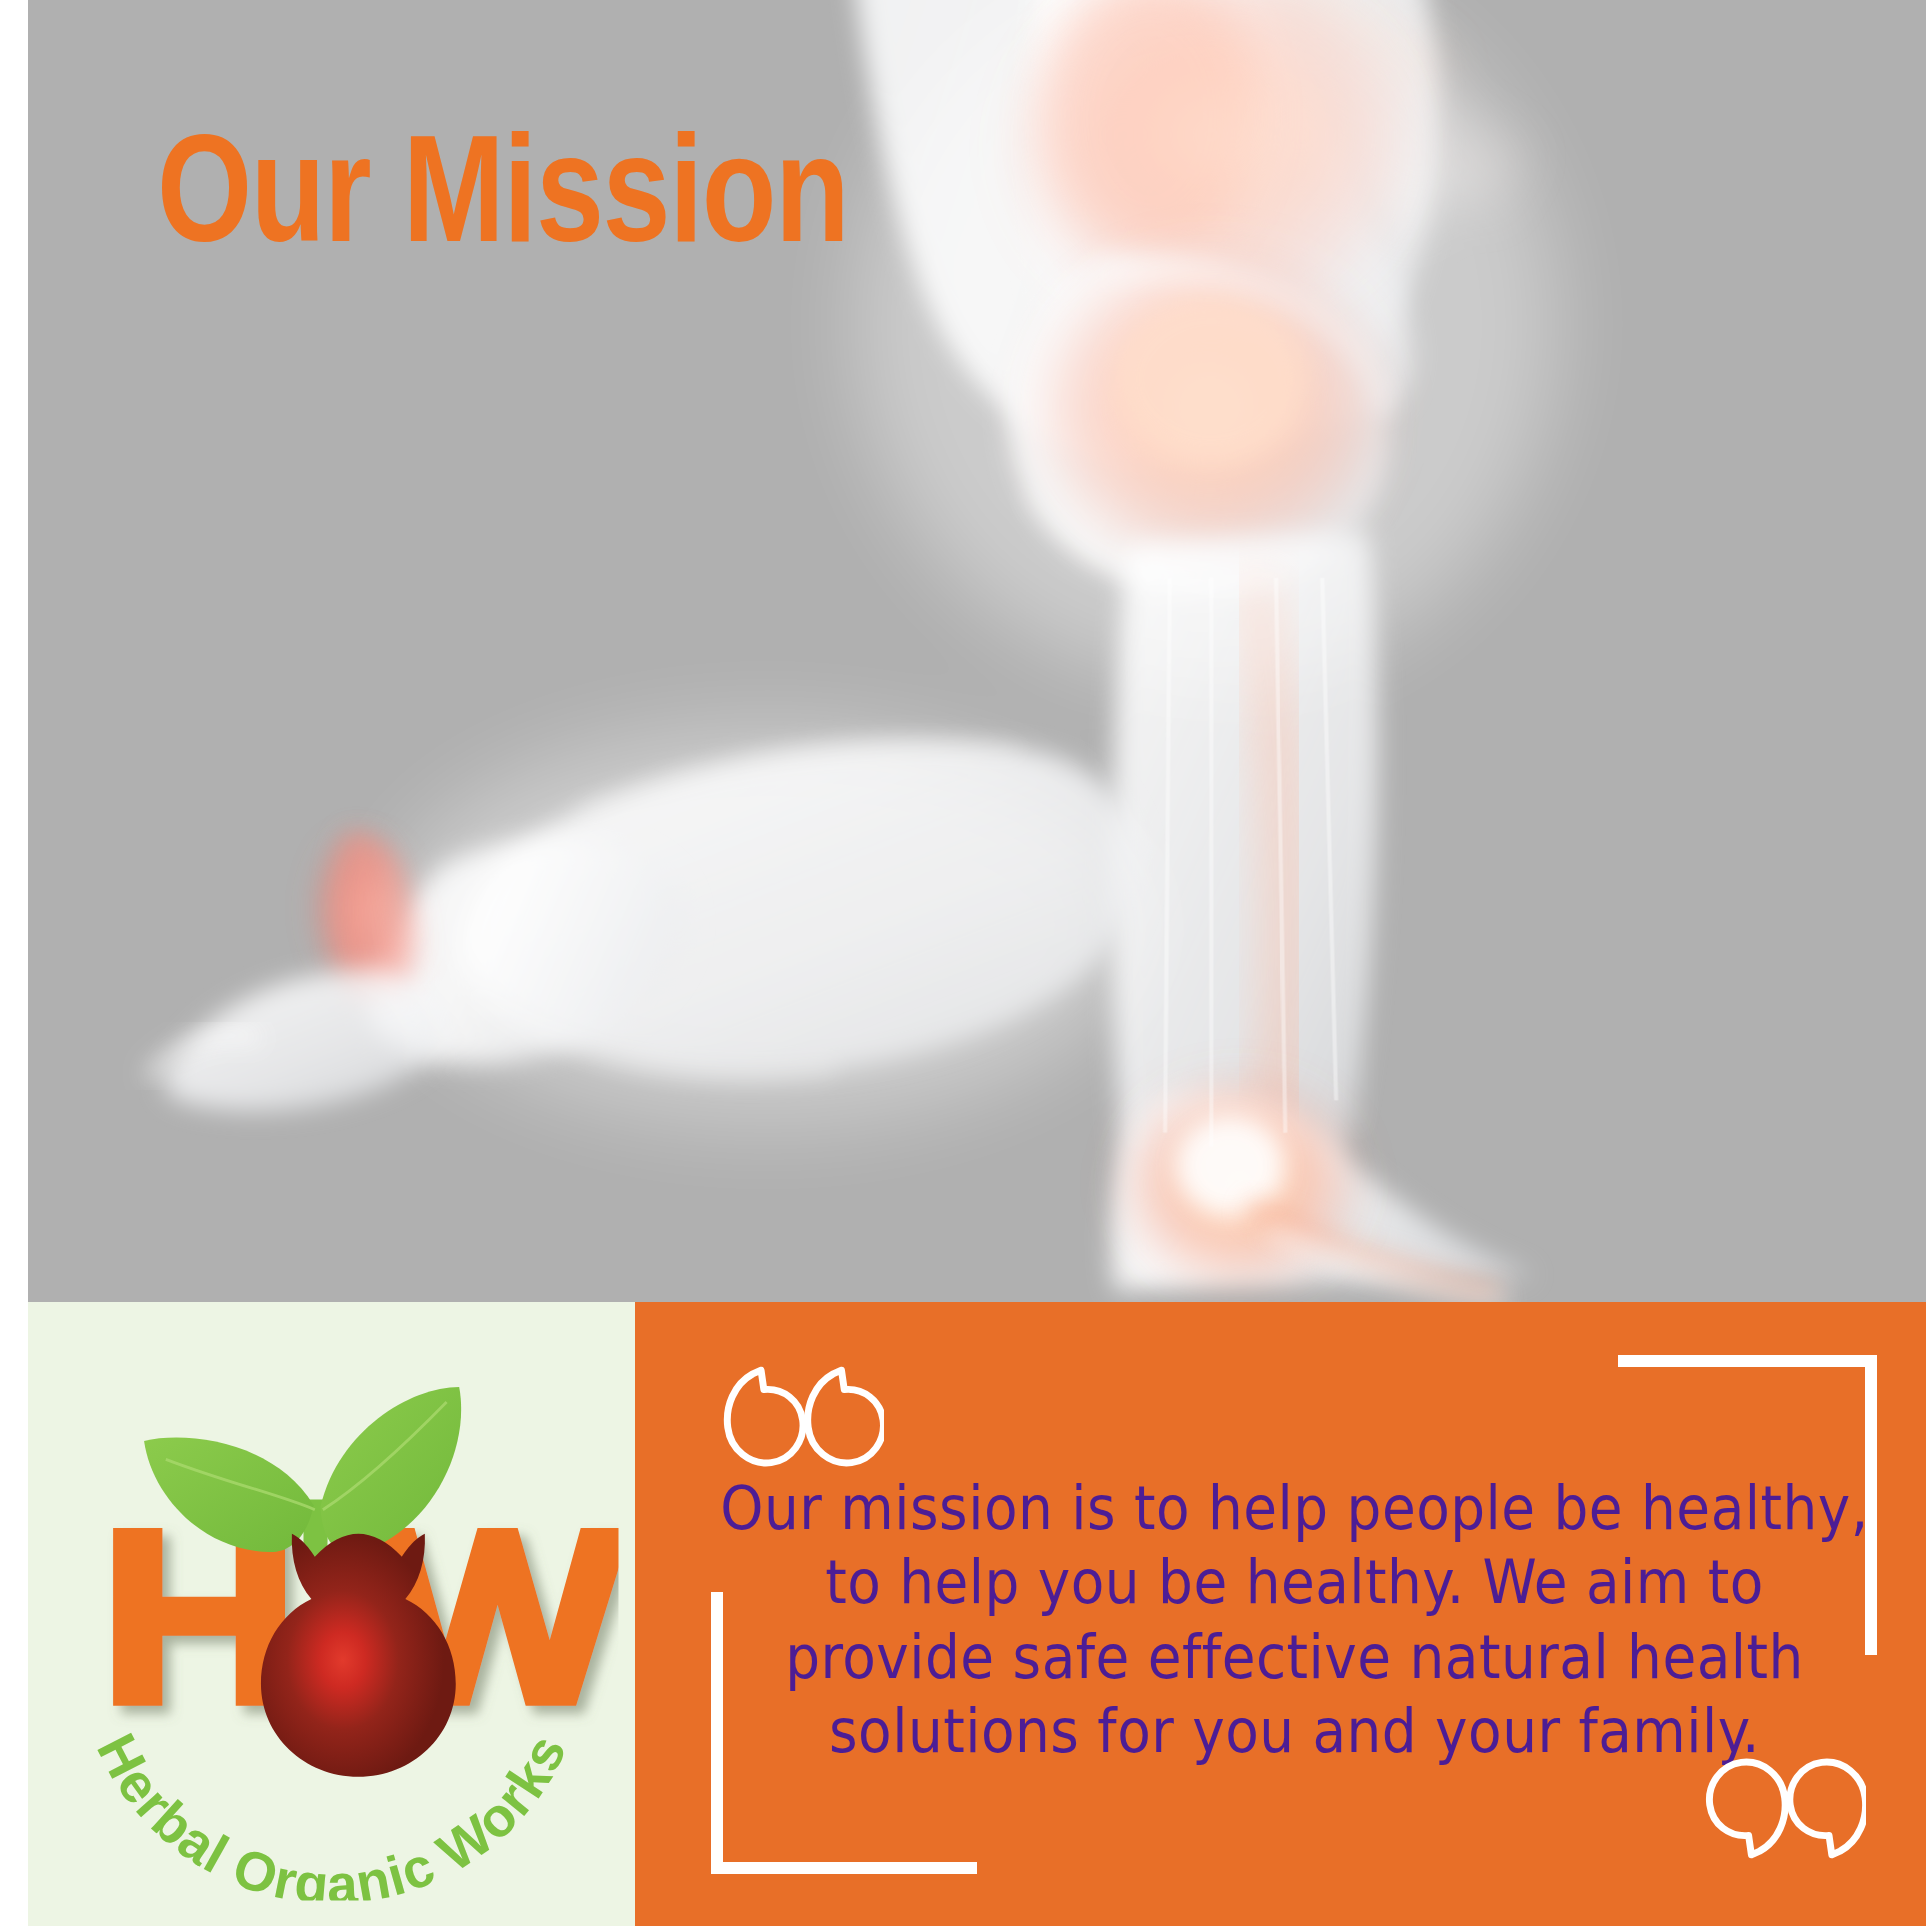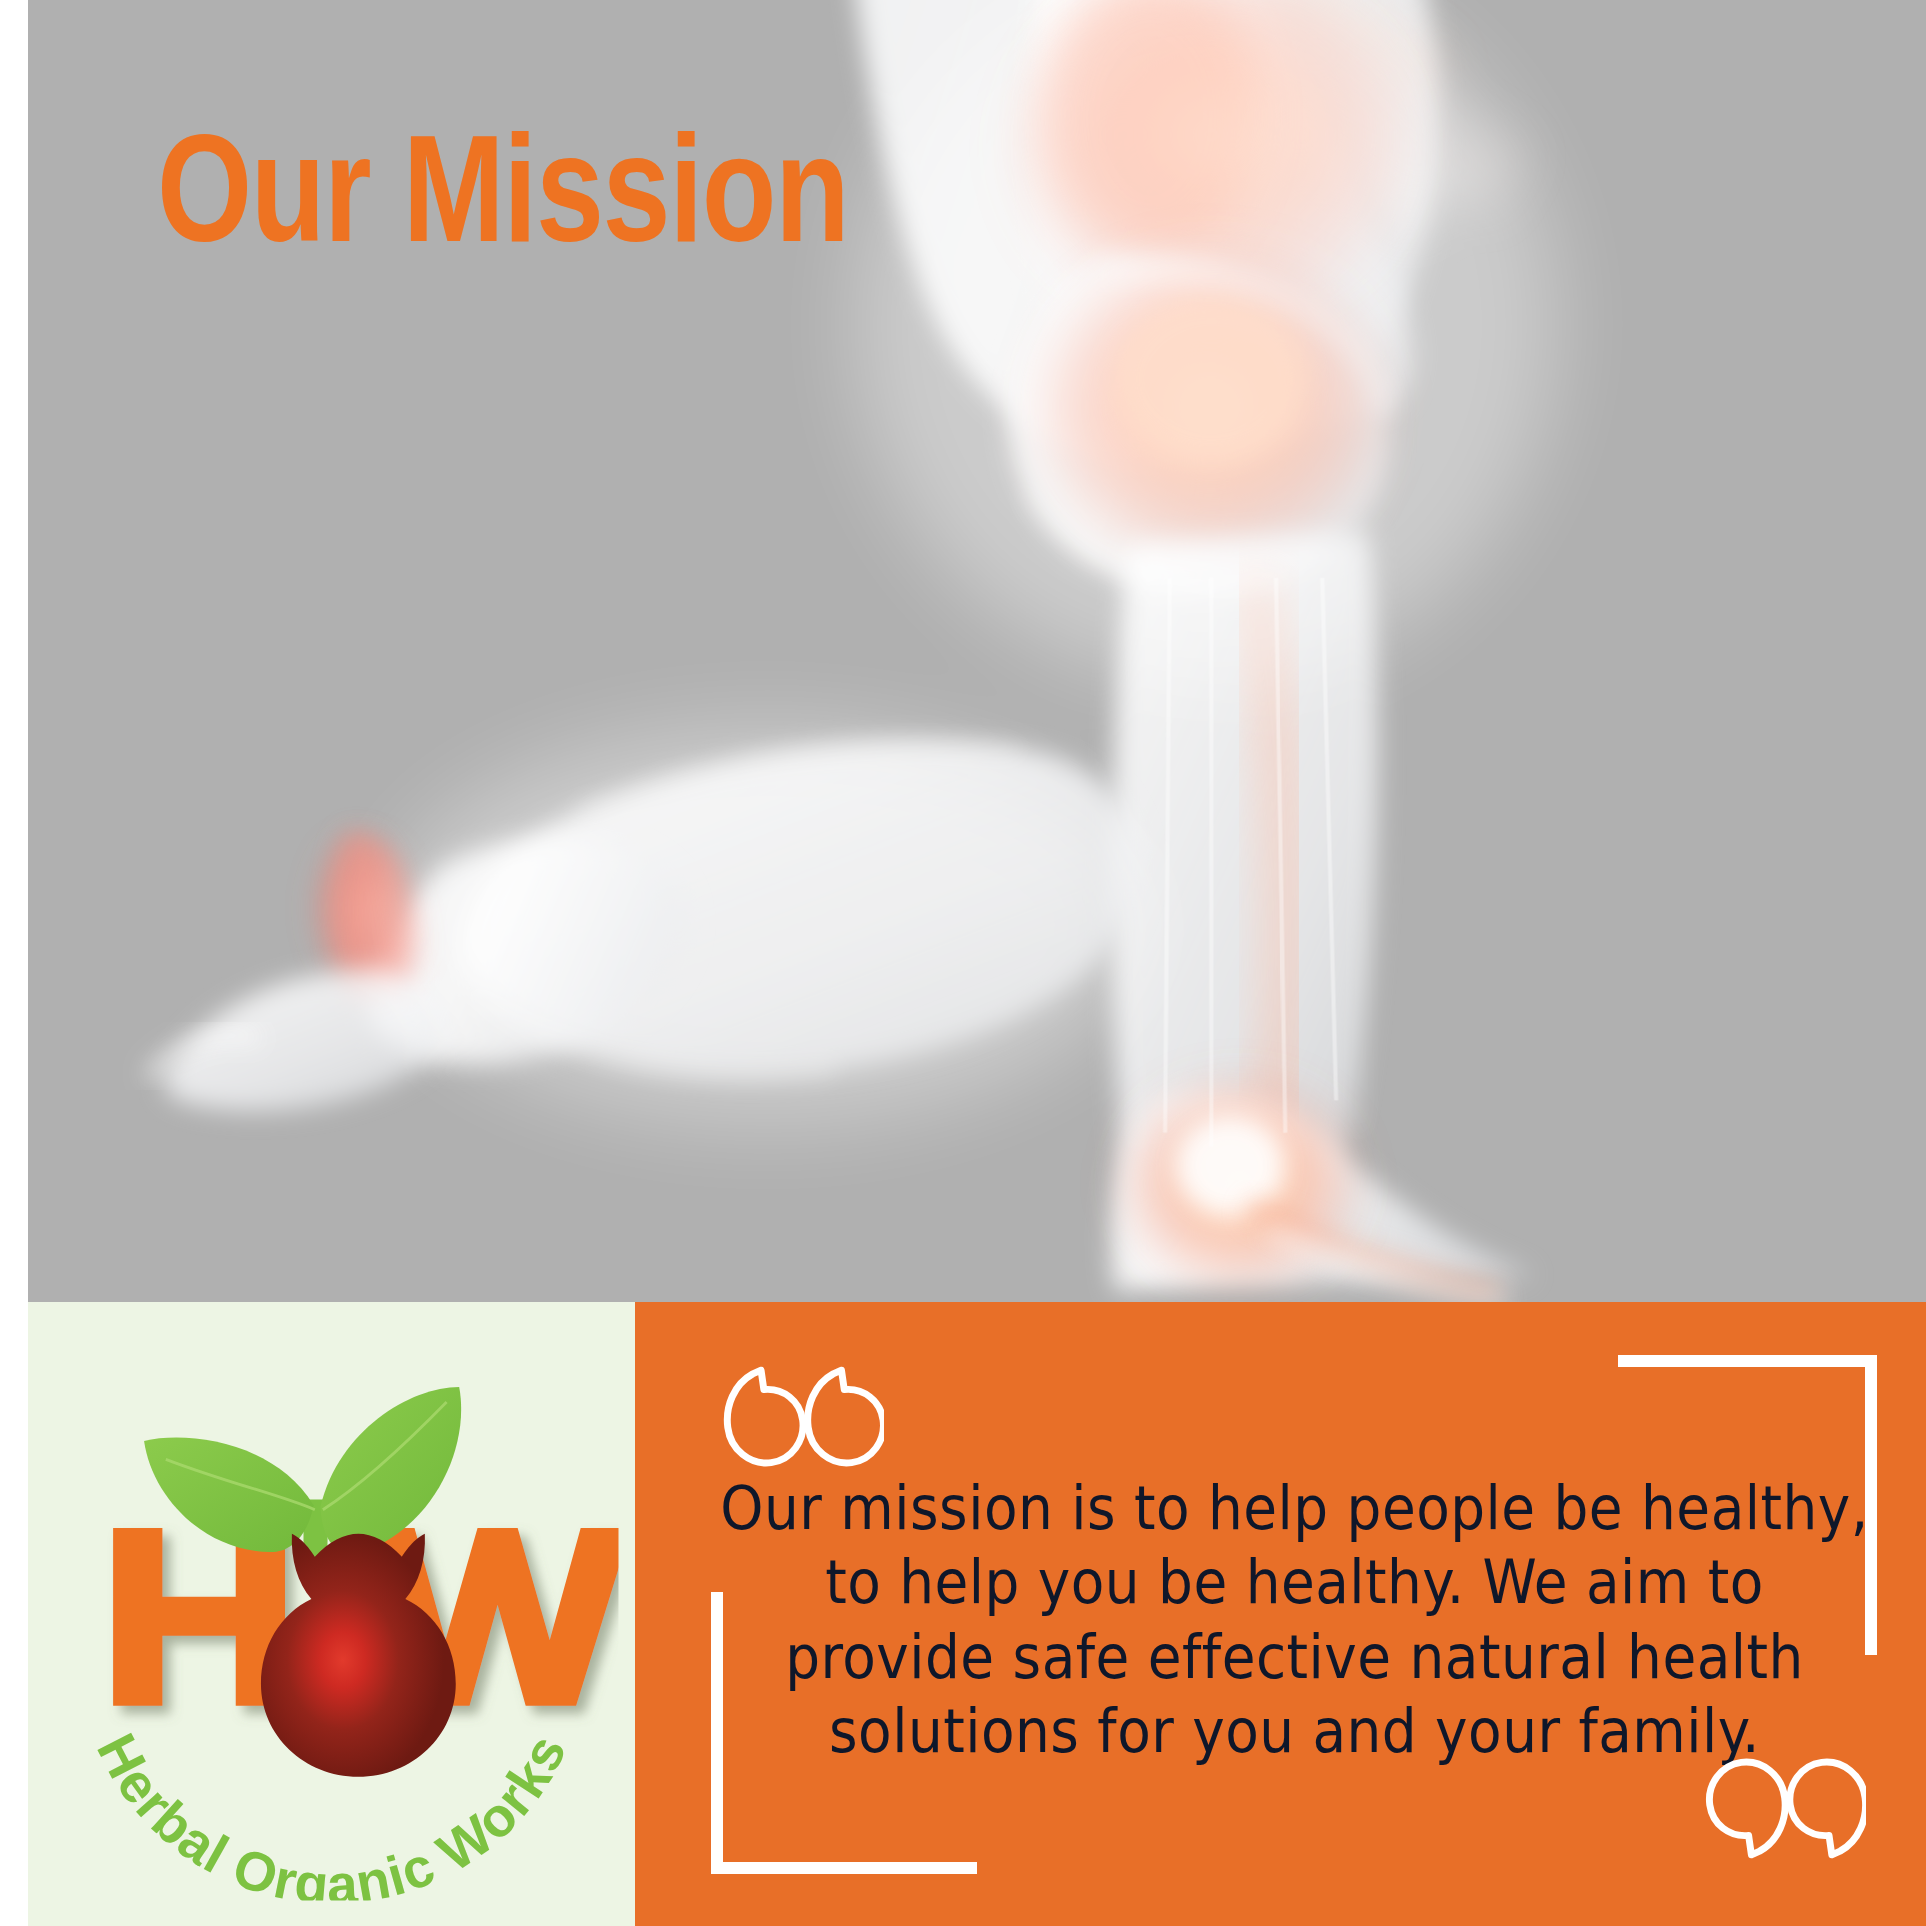--- a/index.html
+++ b/index.html
@@ -84,21 +84,21 @@
   #qm-close{position:absolute;right:88px;bottom:58px;width:171px;height:116px;}
   .qm svg{display:block;width:100%;height:100%;}
 
   
   #quote-text{
     position:absolute;
     left:79px;right:79px;
     top:50%;
     transform:translateY(-48%);
     text-align:center;
-    color:#0f172a;
+    color:#4c1d95;
     font-family:"DejaVu Sans Condensed","DejaVu Sans",sans-serif;
     font-size:61px;
     line-height:1.22;
     font-weight:400;
     letter-spacing:0.5px;
     white-space:pre-line;
     text-rendering:optimizeLegibility;
   }
 </style>
 </head>

